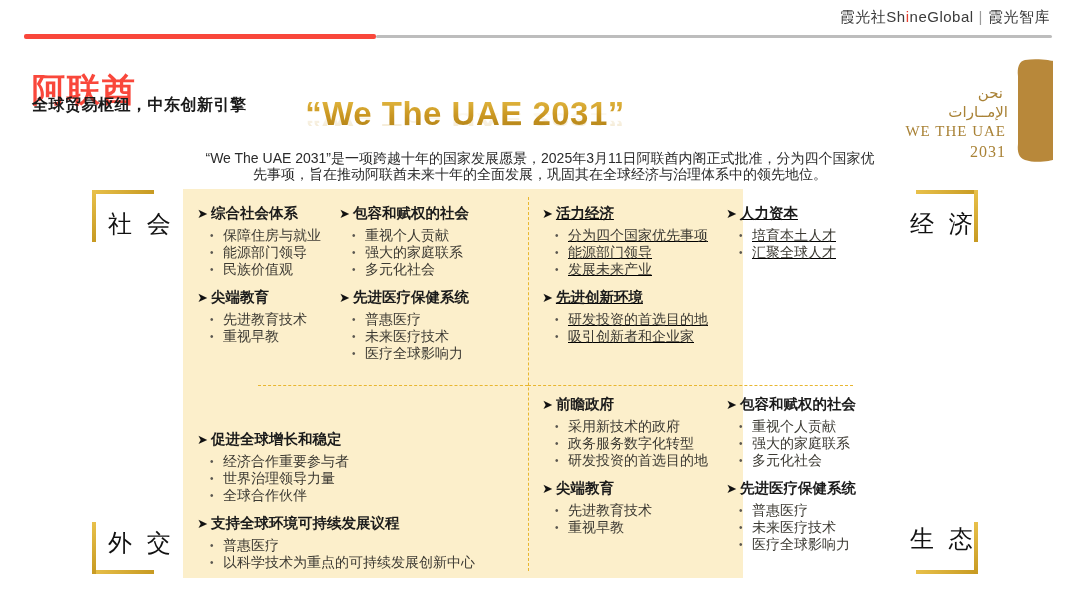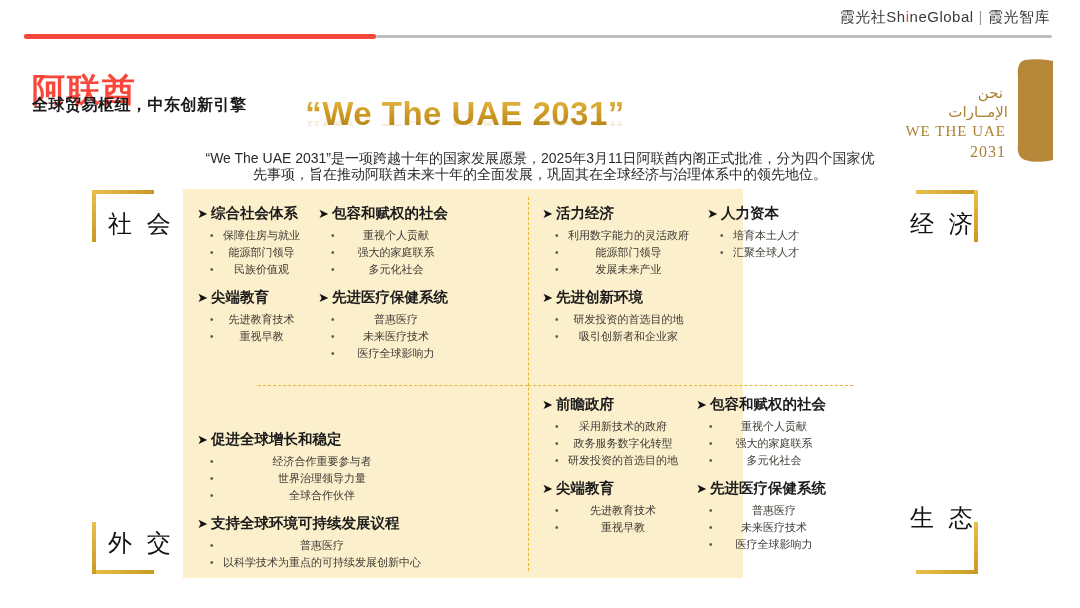--- a/index.html
+++ b/index.html
@@ -138,21 +138,21 @@
   .hdiv-right {
     position: absolute;
     left: 345px; top: 196px;
     width: 325px; height: 0;
     border-top: 1.5px dashed #e8b630;
   }
 
   
   .quad { position: absolute; }
   .q-tl { left: 14px;  top: 14px;  width: 331px; height: 182px; }
-  .q-tr { left: 359px; top: 14px;  width: 330px; height: 182px; }
+  .q-tr { left: 359px; top: 14px;  width: 330px; height: 182px; text-decoration: underline; }
   .q-bl { left: 14px;  top: 205px; width: 331px; height: 178px; margin-top: 35px; }
   .q-br { left: 359px; top: 205px; width: 330px; height: 178px; }
 
   .cols { display: flex; }
   .col { }
 
   .grp { margin-bottom: 9px; }
   .grp:last-child { margin-bottom: 0; }
 
   .grp-title {
@@ -164,48 +164,47 @@
     margin-bottom: 3px;
   }
   .grp-title .arrow {
     display: inline-block;
     margin-right: 3px;
     font-size: 13px;
     color: #111;
   }
   .bullets { list-style: none; padding-left: 13px; }
   .bullets li {
-    font-size: 11px;
+    font-size: 14px;
     color: #3c3a33;
     line-height: 17px;
     white-space: nowrap;
     position: relative;
     padding-left: 13px;
-    text-align: center;
   }
   .bullets li::before {
     content: "\2022";
     position: absolute;
     left: 0; top: 0;
     color: #5a5750;
     font-size: 10px;
   }
 
   
   .corner-label {
     position: absolute;
     font-size: 24px;
     font-weight: normal;
     color: #111;
     letter-spacing: 4px;
   }
   .cl-society  { left: 108px; top: 208px; }
   .cl-economy  { left: 910px; top: 208px; }
   .cl-diplo    { left: 108px; top: 527px; }
-  .cl-eco      { left: 910px; top: 502px; }
+  .cl-eco      { left: 910px; top: 523px; }
 
   .bracket { position: absolute; }
   .bracket span {
     position: absolute;
     background: linear-gradient(90deg, #e8c04a, #c79a22);
   }
   .bracket .v { width: 4px; background: linear-gradient(180deg, #e8c04a, #c79a22); }
   .bracket .h { height: 4px; }
 
   
@@ -322,21 +321,21 @@
             </div>
           </div>
         </div>
     </div>
     <div class="quad q-tr">
       <div class="cols">
           <div class="col">
             <div class="grp">
               <div class="grp-title"><span class="arrow">➤</span>活力经济</div>
               <ul class="bullets">
-                <li>利用数字能力的灵活政府</li>
+                <li>分为四个国家优先事项</li>
                 <li>能源部门领导</li>
                 <li>发展未来产业</li>
               </ul>
             </div>
             <div class="grp">
               <div class="grp-title"><span class="arrow">➤</span>先进创新环境</div>
               <ul class="bullets">
                 <li>研发投资的首选目的地</li>
                 <li>吸引创新者和企业家</li>
               </ul>

